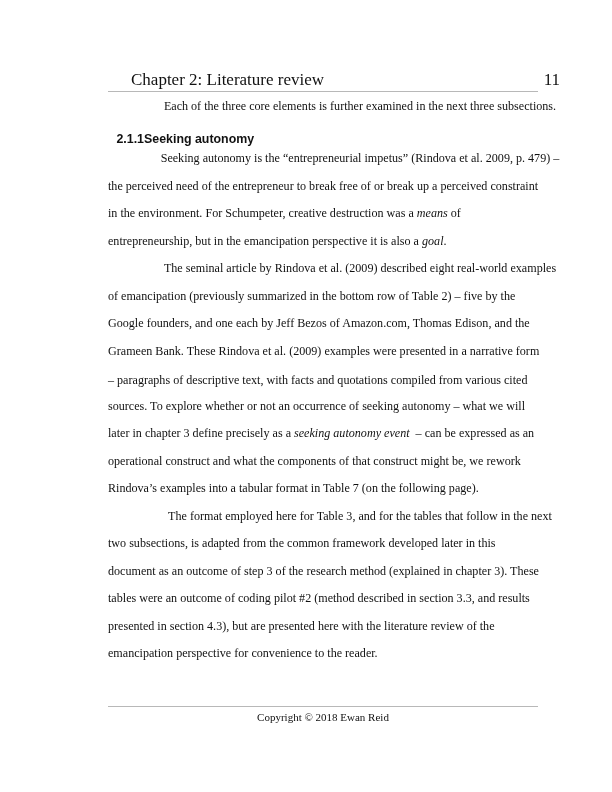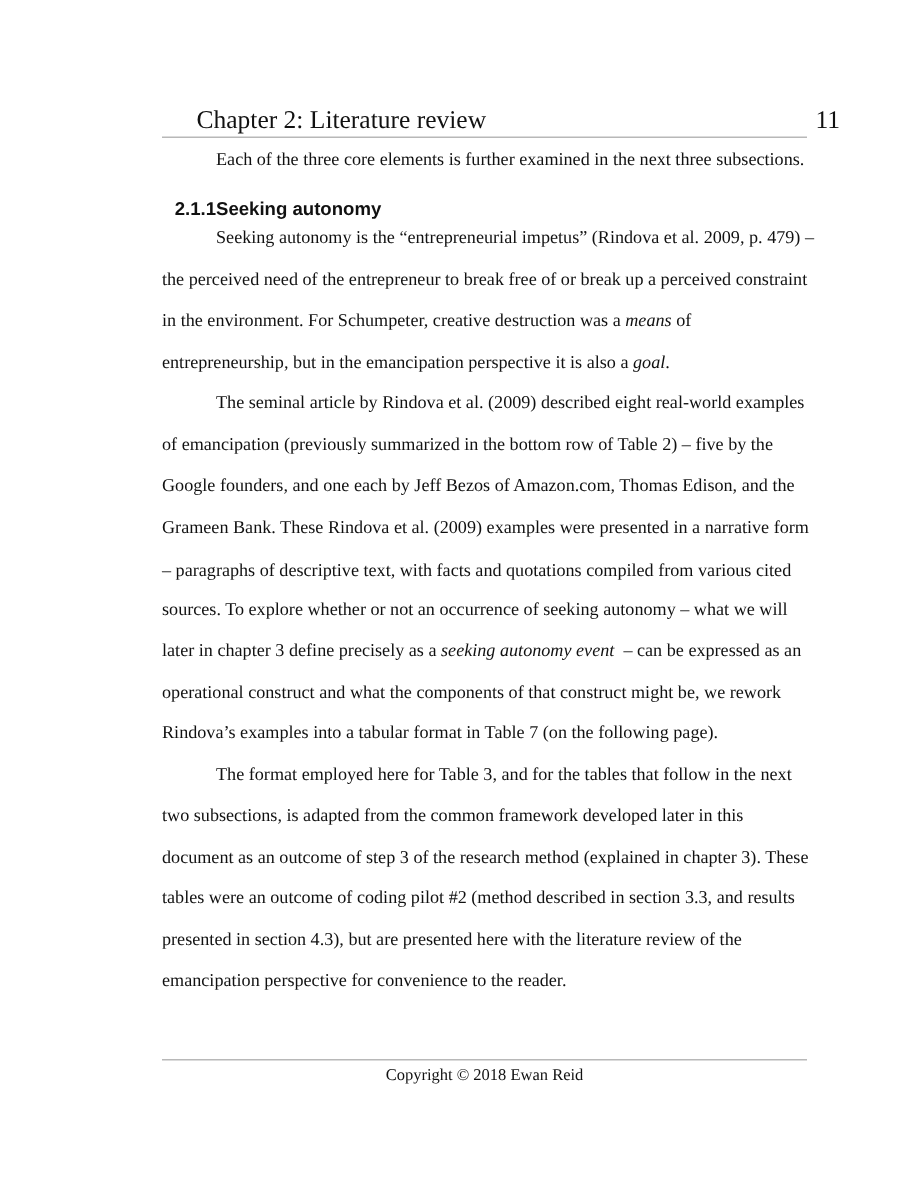--- a/index.html
+++ b/index.html
@@ -8,21 +8,21 @@
   .page { position:absolute; left:0; top:0; width:612px; height:792px; background:#fff; }
   .header { position:absolute; left:93px; top:72px; width:430px; height:18px;
             font-size:17px; line-height:16px;margin-left:37px; }
   .header .left { position:absolute; left:1px; top:0; }
   .header .right { position:absolute; right:0; top:0; }
   .rule { position:absolute; left:108px; width:430px; height:1px; background:#b8b8b8; }
   .rule.top { top:91px; }
   .rule.bottom { top:706px; }
   .body-line { position:absolute; left:108px; width:432px; font-size:12.1px;
                line-height:16px; white-space:nowrap; }
-  .indent { padding-left:36px; }
+  .indent { padding-left:36px;text-align:center; }
   .heading { position:absolute; left:108px; top:131px; font-family:"Liberation Sans", sans-serif;
              font-weight:bold; font-size:12.4px; line-height:16px; white-space:nowrap;text-align:right; }
   .heading .num { display:inline-block; width:36px; }
   i { font-style:italic;margin-top:44px; }
   .footer { position:absolute; left:108px; top:709px; width:430px; text-align:center;
             font-size:11px; line-height:16px; }
 </style>
 </head>
 <body>
 

